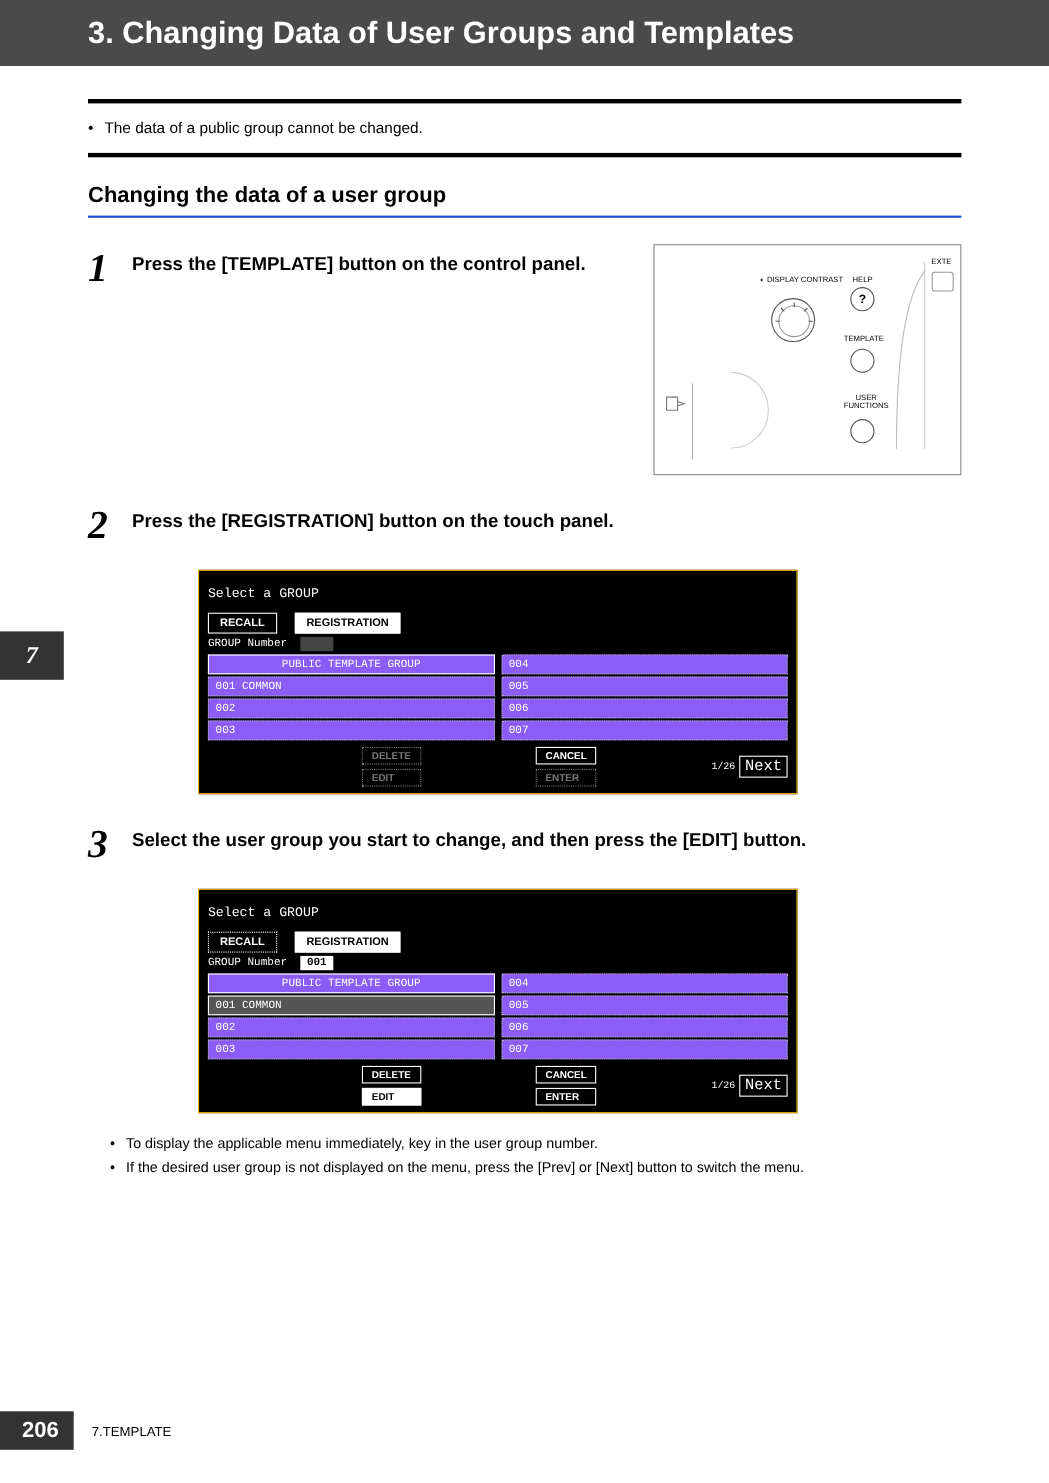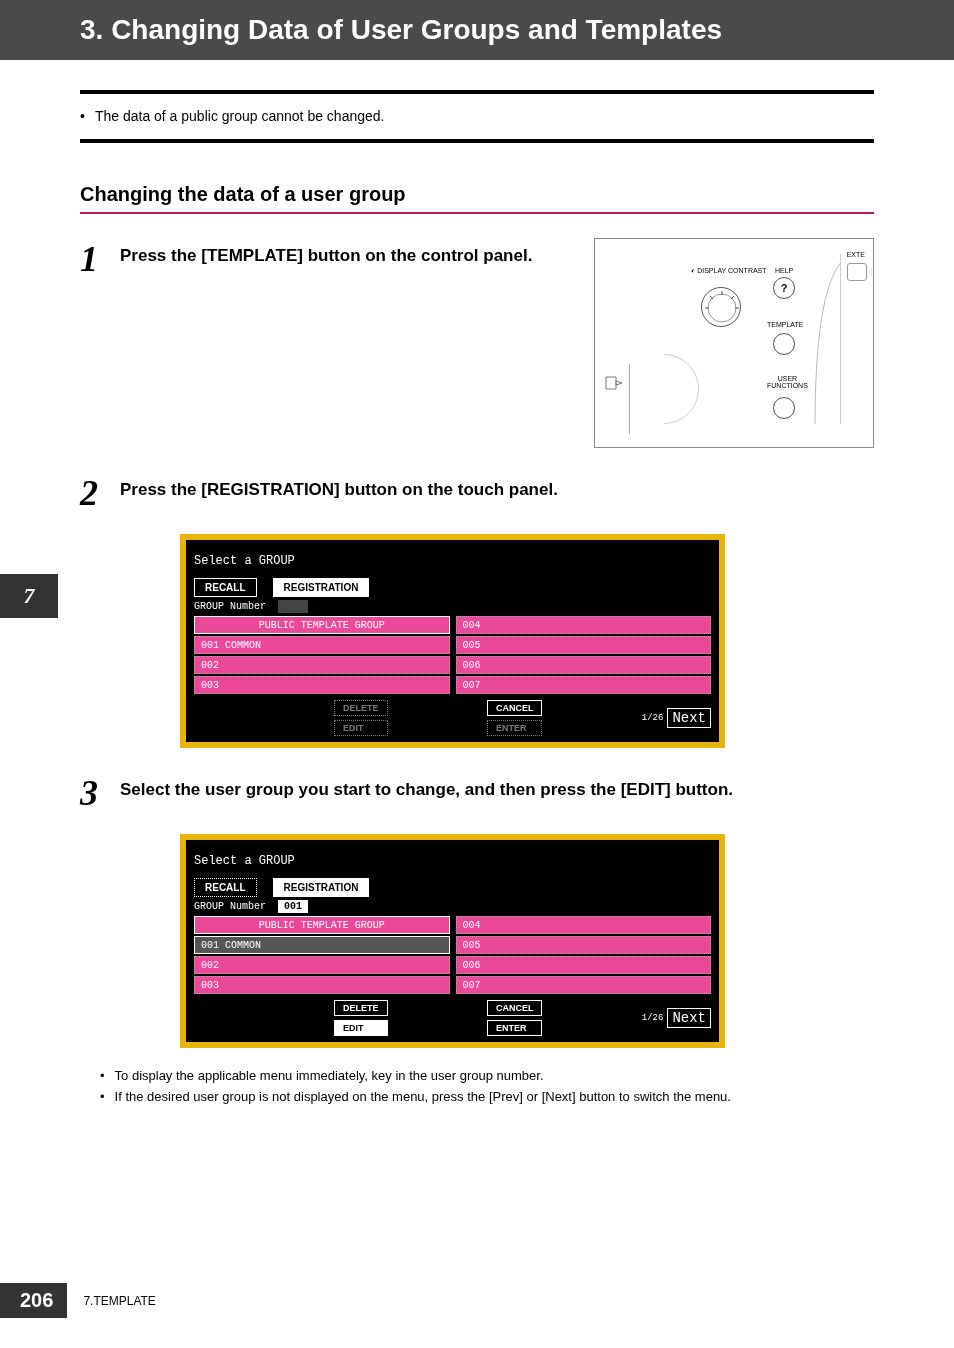--- a/index.html
+++ b/index.html
@@ -33,23 +33,23 @@
     }
     .intro-block ul {
       list-style: none;
       padding-left: 0;
     }
     .intro-block li::before {
       content: "•";
       margin-right: 10px;
     }
     .subsection-title {
-      border-bottom: 2px solid #be185d;
+      border-bottom: 2px solid #1d4ed8;
       padding-bottom: 6px;
-      margin-top: 40px;
+      margin-top: 24px;
       font-size: 20px;
       font-weight: bold;
     }
     .step {
       display: flex;
       margin-top: 24px;
       align-items: flex-start;
     }
     .step-num {
       font-family: "Times New Roman", serif;
@@ -94,21 +94,21 @@
       border: 1px solid #555;
       border-radius: 50%;
     }
     .cp-icon {
       position: absolute;
     }
     .screen-wrap {
       margin: 20px 0 0 100px;
     }
     .screen {
-      border: 6px solid #eab308;
+      border: 1px solid #eab308;
       width: 545px;
       background: #000;
       color: #fff;
       padding: 14px 8px 6px 8px;
       font-family: "Courier New", monospace;
       font-size: 11px;
     }
     .screen-title {
       margin-bottom: 10px;
       font-size: 12px;
@@ -150,21 +150,21 @@
     }
     .table-area {
       display: flex;
       gap: 6px;
     }
     .table-col {
       flex: 1;
     }
     .cell {
       border: 1px dotted #aaa;
-      background: #ec4899;
+      background: #8b5cf6;
       color: #fff;
       padding: 3px 6px;
       margin-bottom: 2px;
       font-size: 10px;
       height: 18px;
     }
     .cell.header {
       text-align: center;
       border: 1px solid #fff;
     }

